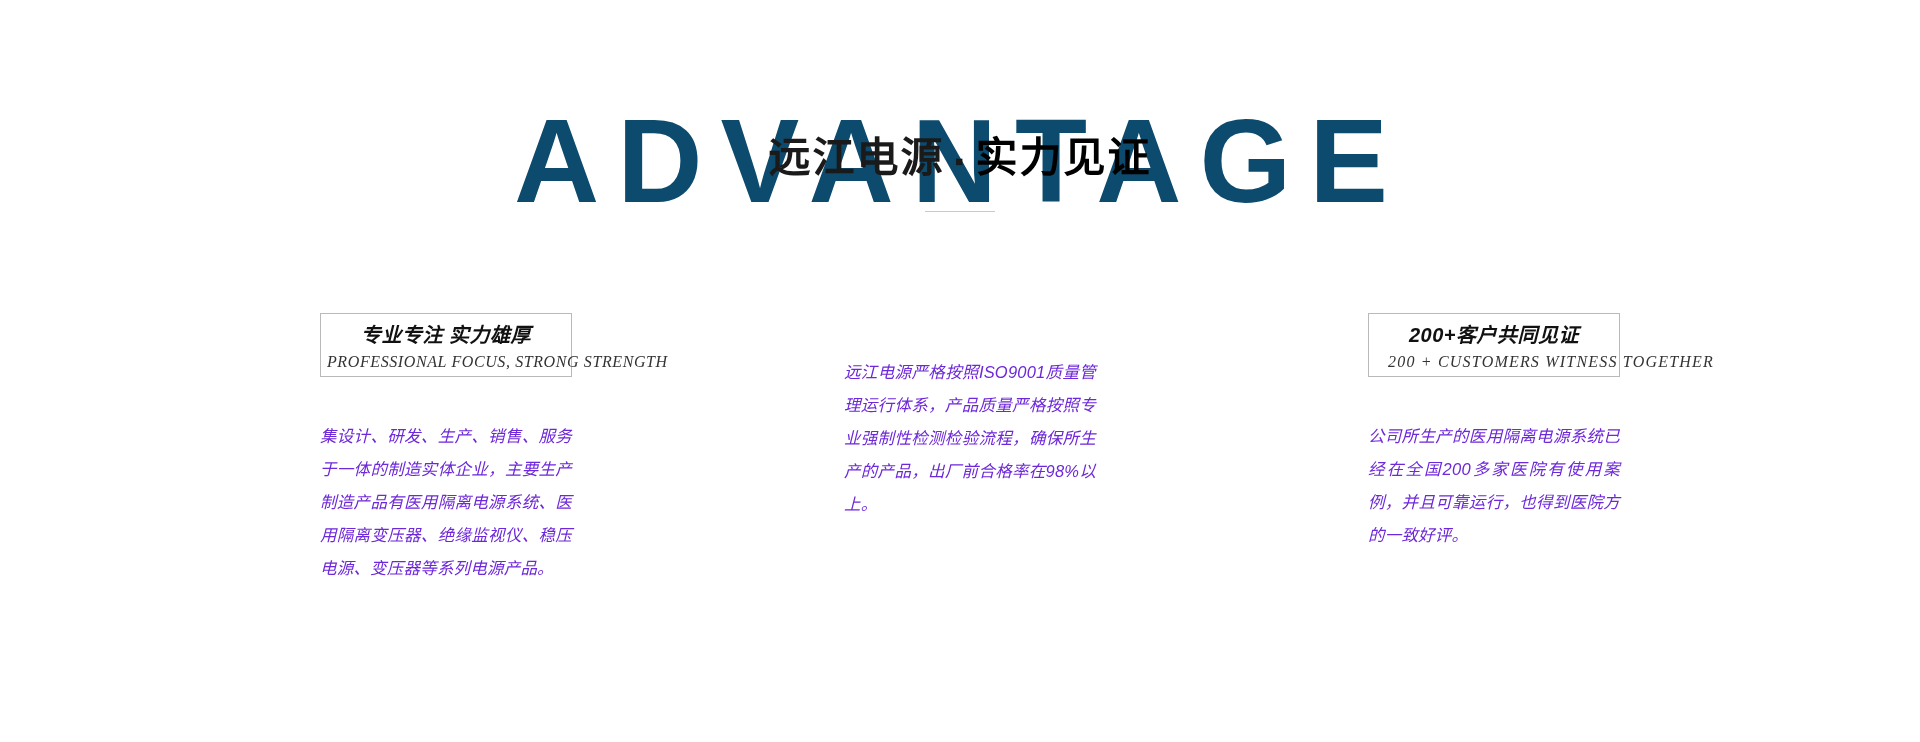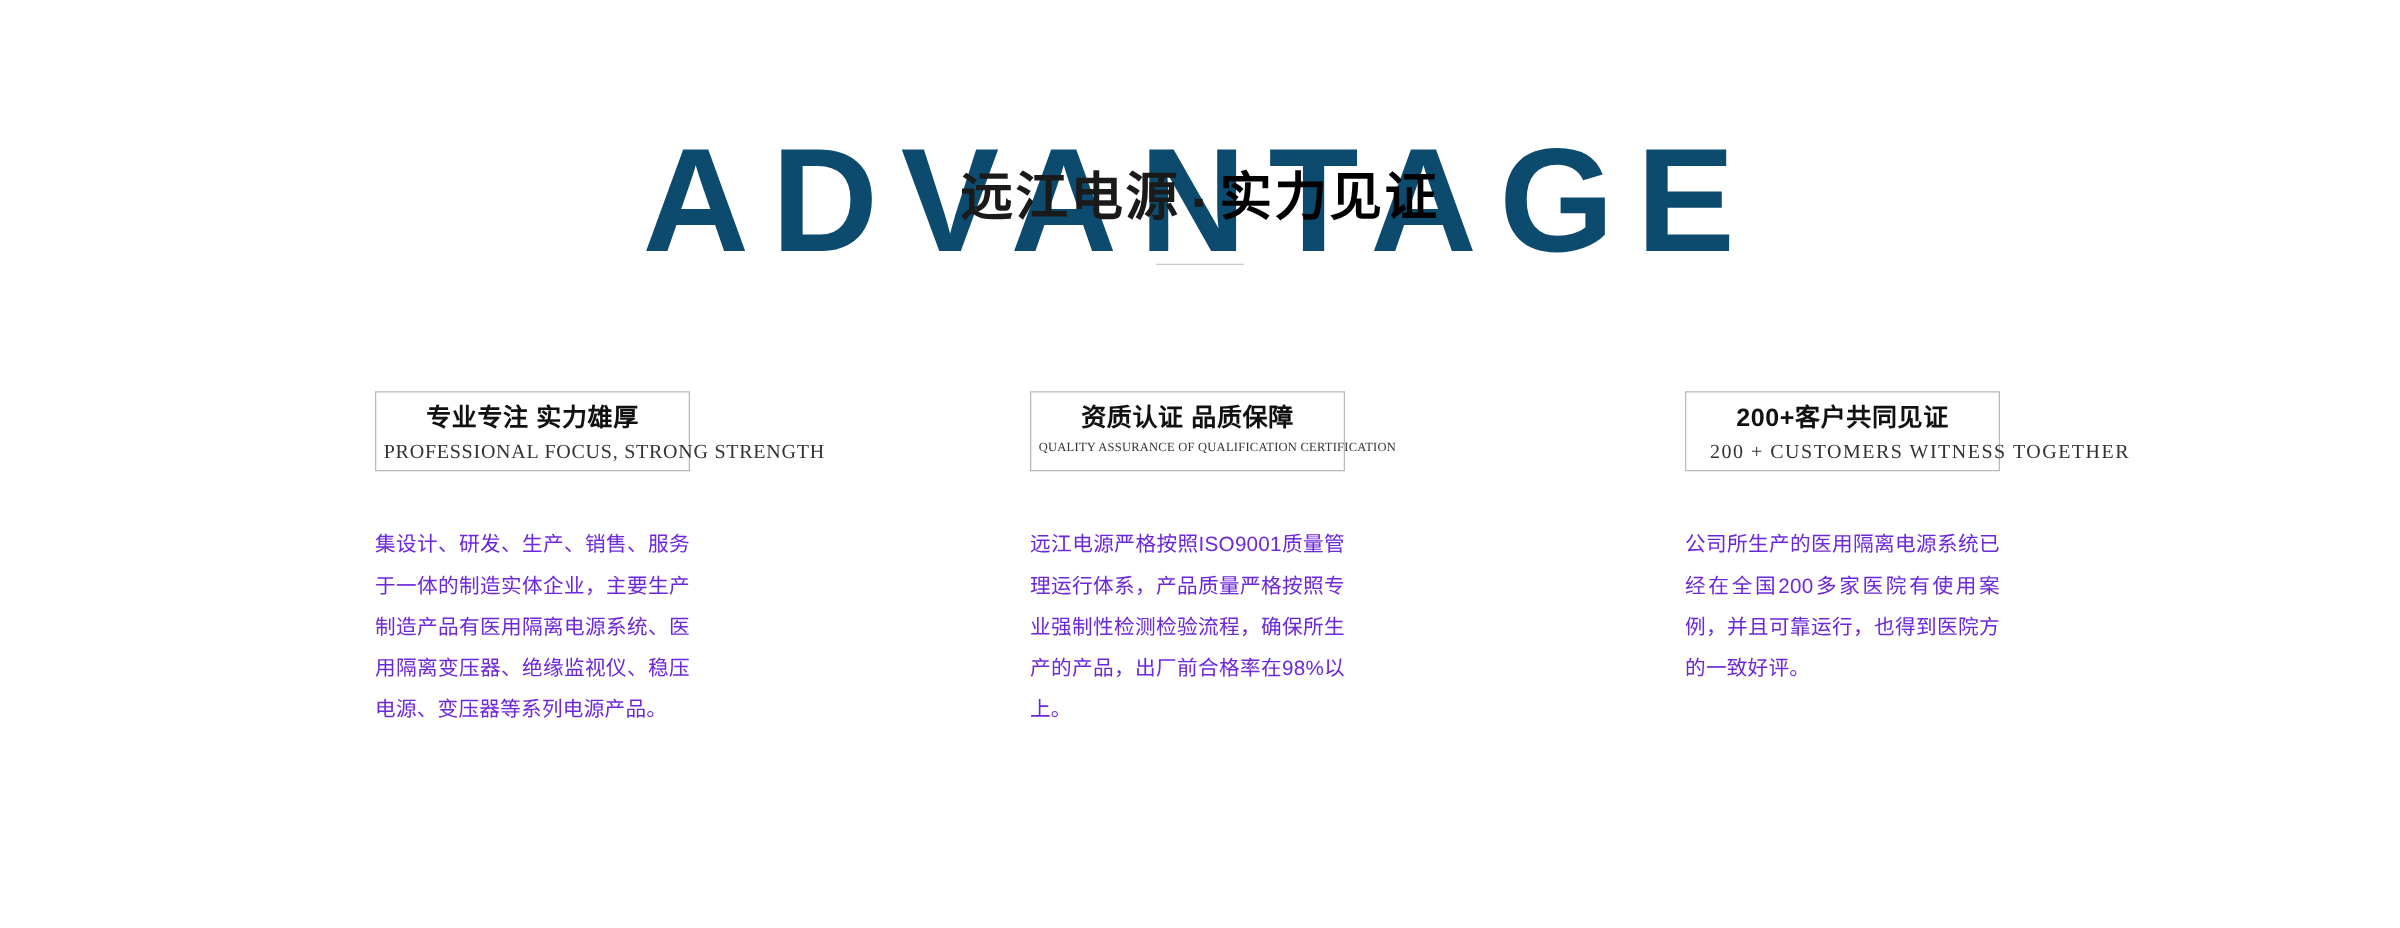--- a/index.html
+++ b/index.html
@@ -87,24 +87,25 @@
     margin: 26px auto 0 auto;
     width: 70px;
     height: 1px;
     background: #c9c9c9;
   }
 
   
   .columns {
     position: absolute;
     top: 313px;
-    left: 300px;
+    left: 320px;
     width: 1300px;
     display: flex;
     justify-content: space-between;
+    font-style: italic;
   }
 
   .col {
     width: 252px;
   }
 
   .card {
     box-sizing: border-box;
     border: 1px solid #b9b9b9;
     height: 64px;
@@ -165,24 +166,20 @@
 
     <div class="col col-1">
       <div class="card">
         <div class="card-title">专业专注 实力雄厚</div>
         <div class="card-sub">PROFESSIONAL FOCUS, STRONG STRENGTH</div>
       </div>
       <p class="body-text">集设计、研发、生产、销售、服务于一体的制造实体企业，主要生产制造产品有医用隔离电源系统、医用隔离变压器、绝缘监视仪、稳压电源、变压器等系列电源产品。</p>
     </div>
 
     <div class="col col-2">
-      <div class="card">
-        <div class="card-title">资质认证 品质保障</div>
-        <div class="card-sub">QUALITY ASSURANCE OF QUALIFICATION CERTIFICATION</div>
-      </div>
       <p class="body-text">远江电源严格按照ISO9001质量管理运行体系，产品质量严格按照专业强制性检测检验流程，确保所生产的产品，出厂前合格率在98%以上。</p>
     </div>
 
     <div class="col col-3">
       <div class="card">
         <div class="card-title">200+客户共同见证</div>
         <div class="card-sub">200 + CUSTOMERS WITNESS TOGETHER</div>
       </div>
       <p class="body-text">公司所生产的医用隔离电源系统已经在全国200多家医院有使用案例，并且可靠运行，也得到医院方的一致好评。</p>
     </div>

